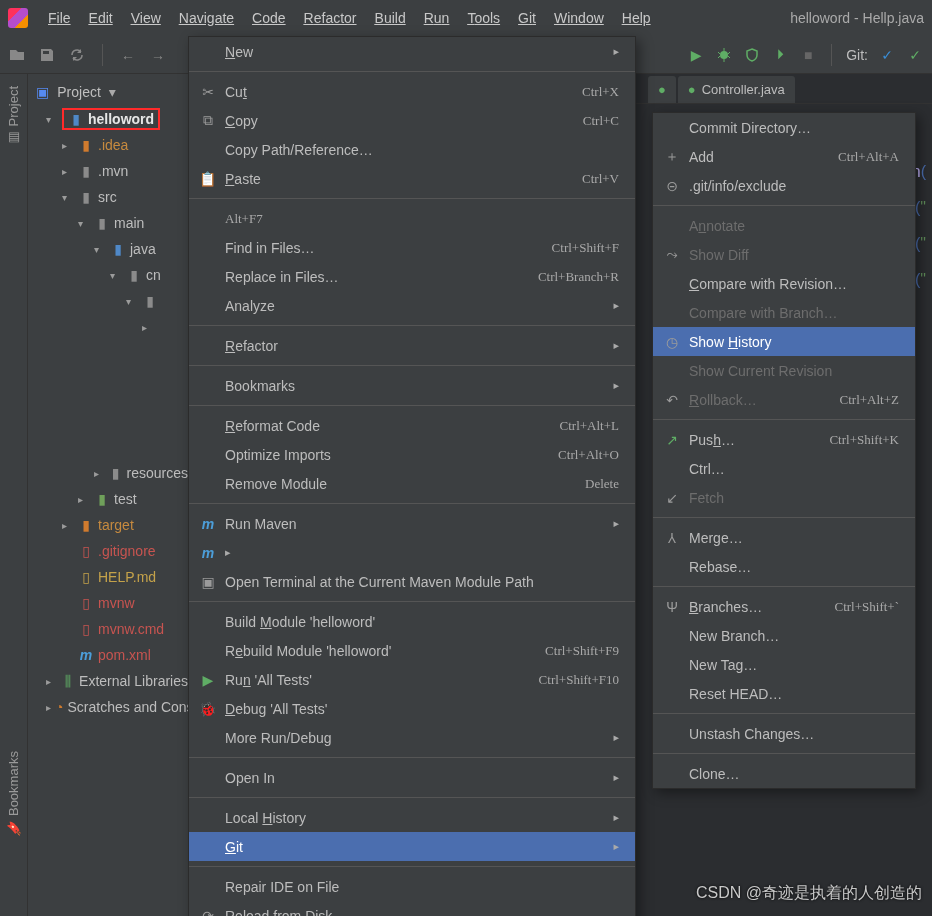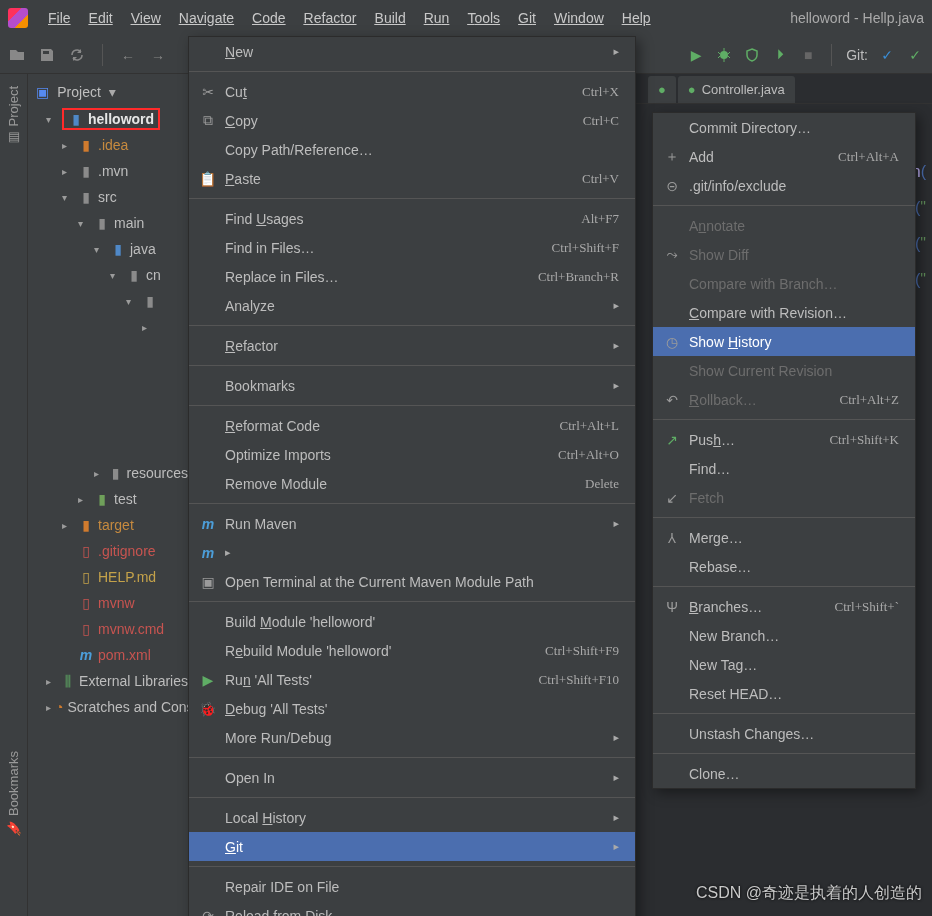--- a/index.html
+++ b/index.html
@@ -289,21 +289,20 @@
       <span class="cm-label">Copy Path/Reference…</span>
     </div>
   <div class="cm-row">
       <span class="cm-ic">📋</span>
       <span class="cm-label"><span class="mn">P</span>aste</span>
       <span class="cm-short">Ctrl+V</span>
     </div>
   <div class="cm-sep"></div>
   <div class="cm-row">
       <span class="cm-ic"></span>
-      <span class="cm-label">Find <span class="mn">U</span>sages</span>
       <span class="cm-short">Alt+F7</span>
     </div>
   <div class="cm-row">
       <span class="cm-ic"></span>
       <span class="cm-label">Find in Files…</span>
       <span class="cm-short">Ctrl+Shift+F</span>
     </div>
   <div class="cm-row">
       <span class="cm-ic"></span>
       <span class="cm-label">Replace in Files…</span>
@@ -424,27 +423,27 @@
     </div>
   <div class="cm-sep"></div>
   <div class="cm-row disabled">
       <span class="cm-ic"></span>
       <span class="cm-label">A<span class="mn">n</span>notate</span>
     </div>
   <div class="cm-row disabled">
       <span class="cm-ic">⤳</span>
       <span class="cm-label">Show Diff</span>
     </div>
+  <div class="cm-row">
+      <span class="cm-ic"></span>
+      <span class="cm-label"><span class="mn">C</span>ompare with Revision…</span>
+    </div>
   <div class="cm-row disabled">
       <span class="cm-ic"></span>
       <span class="cm-label">Compare with Branch…</span>
-    </div>
-  <div class="cm-row">
-      <span class="cm-ic"></span>
-      <span class="cm-label"><span class="mn">C</span>ompare with Revision…</span>
     </div>
   <div class="cm-row sel">
       <span class="cm-ic">◷</span>
       <span class="cm-label">Show <span class="mn">H</span>istory</span>
     </div>
   <div class="cm-row disabled">
       <span class="cm-ic"></span>
       <span class="cm-label">Show Current Revision</span>
     </div>
   <div class="cm-row disabled">
@@ -453,21 +452,21 @@
       <span class="cm-short">Ctrl+Alt+Z</span>
     </div>
   <div class="cm-sep"></div>
   <div class="cm-row">
       <span class="cm-ic" style="color:#5fad65">↗</span>
       <span class="cm-label">Pus<span class="mn">h</span>…</span>
       <span class="cm-short">Ctrl+Shift+K</span>
     </div>
   <div class="cm-row">
       <span class="cm-ic"></span>
-      <span class="cm-label">Find…</span>
+      <span class="cm-label">Ctrl…</span>
     </div>
   <div class="cm-row disabled">
       <span class="cm-ic">↙</span>
       <span class="cm-label">Fetch</span>
     </div>
   <div class="cm-sep"></div>
   <div class="cm-row">
       <span class="cm-ic">⅄</span>
       <span class="cm-label">Merge…</span>
     </div>

